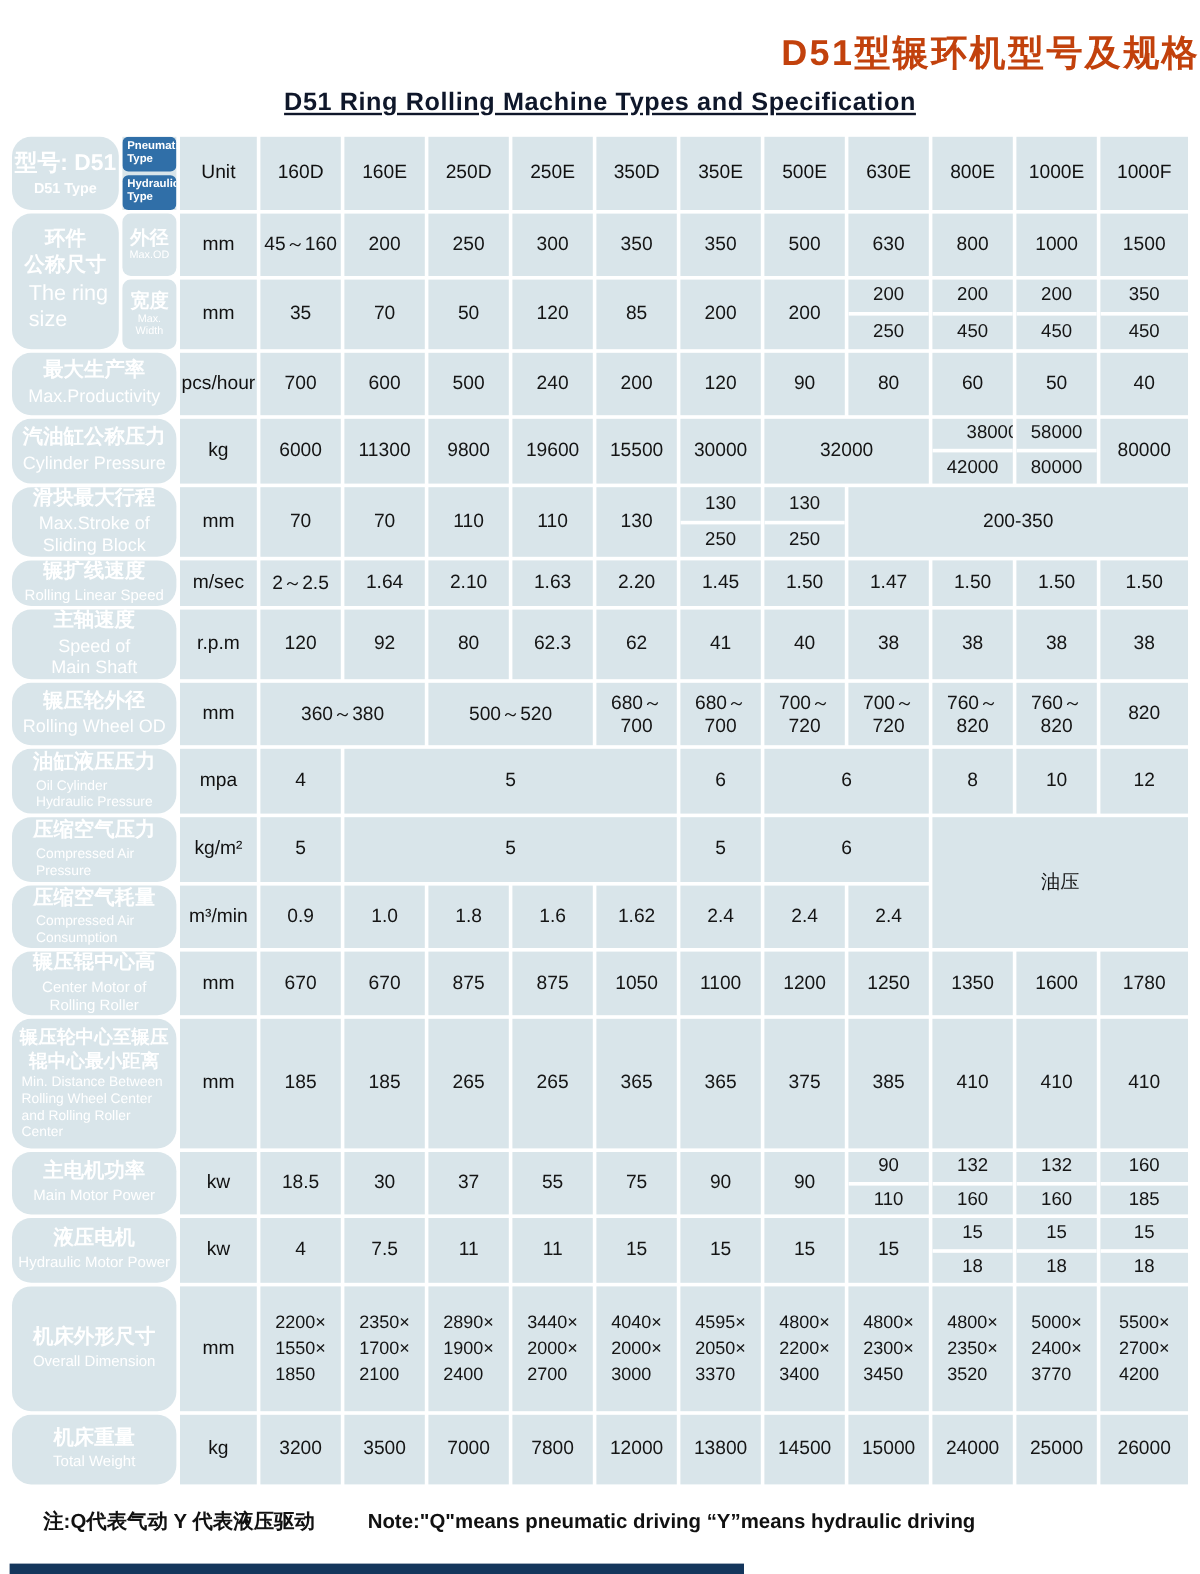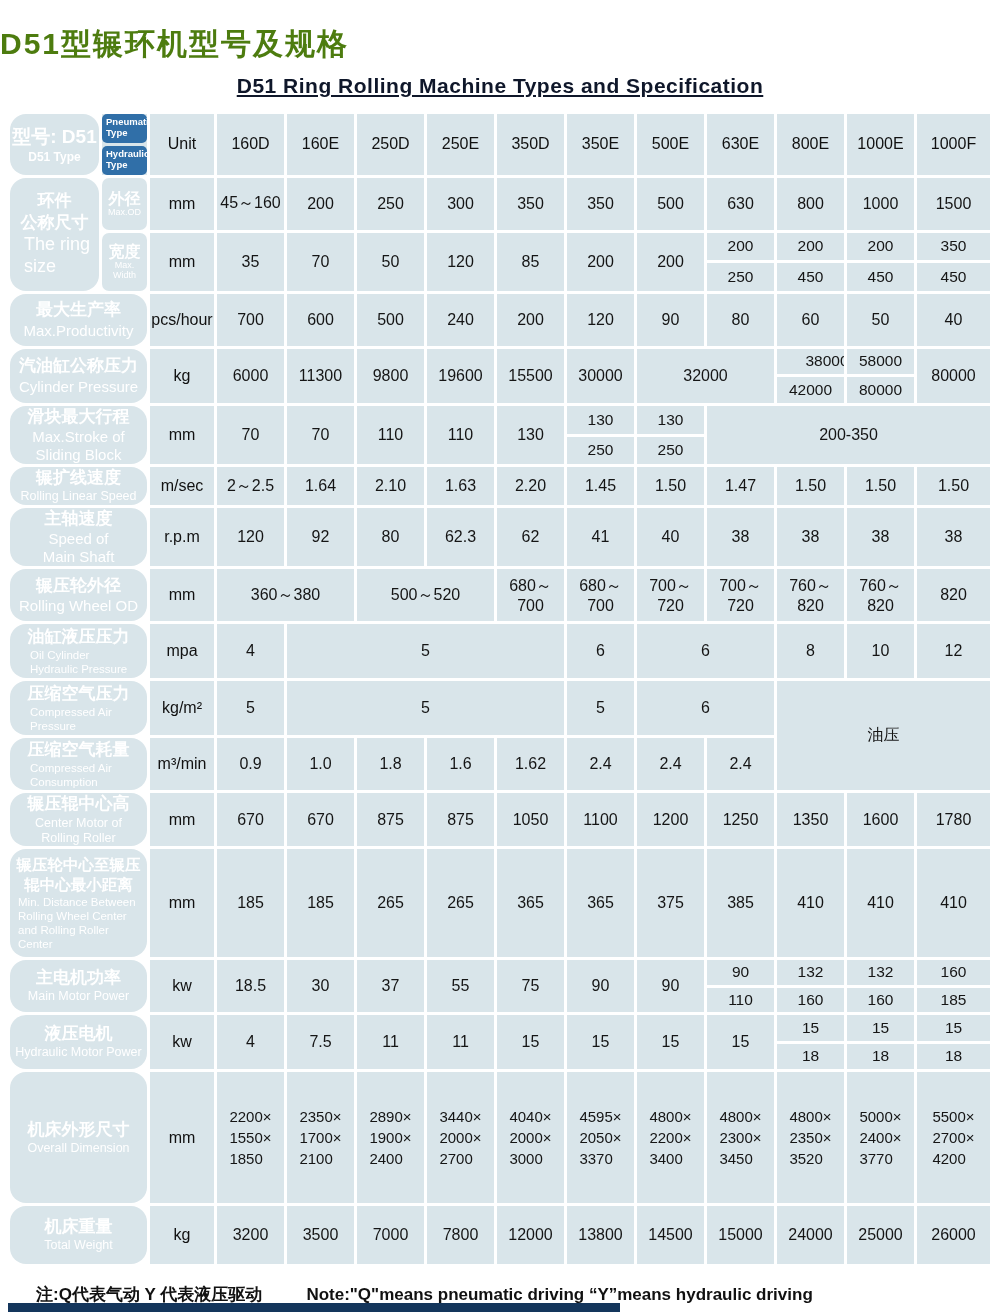--- a/index.html
+++ b/index.html
@@ -1,31 +1,31 @@
 <!DOCTYPE html>
 <html><head>
 <meta charset="utf-8">
 <style>
   html,body{margin:0;padding:0;background:#fff;font-family:"Liberation Sans",sans-serif;color:#111;}
   .page{width:1000px;height:1312px;position:relative;overflow:hidden;background:#fff;}
-  .title{text-align:left;color:#4d7c0f;font-size:30px;font-weight:bold;letter-spacing:2px;padding-top:24px;}
+  .title{text-align:right;color:#c2410c;font-size:30px;font-weight:bold;letter-spacing:2px;padding-top:24px;}
   .subtitle{text-align:center;color:#0f172a;font-size:21px;font-weight:bold;margin-top:9px;letter-spacing:0.5px;text-decoration:underline;}
   table.spec{margin:13px auto 0 auto;border-collapse:separate;border-spacing:3px;table-layout:fixed;width:986px;}
   table.spec td{background:#d9e5ea;text-align:center;vertical-align:middle;font-size:16px;padding:0;overflow:hidden;}
   td.pill{background:#306fa8;color:#fff;border-radius:16px;padding:2px 0;}
   td.subpill{background:#306fa8;color:#fff;border-radius:7px;}
   td.typecell{background:transparent;vertical-align:middle;padding:0;}
   .typebox{background:#306fa8;color:#fff;font-size:9.5px;line-height:1.15;text-align:left;padding:3px 2px 4px 4px;border-radius:5px;font-weight:bold;}
   .typebox + .typebox{margin-top:3px;}
   td.unit-head{font-size:20px;}
   td.model{font-size:16px;}
   td.unit{font-size:15px;}
   td.val{font-size:16px;color:#151515;}
   td.oilcell{font-size:17px;}
-  .zhl{font-size:17px;font-weight:bold;line-height:1.3;}
+  .zhl{font-size:17px;font-weight:bold;line-height:1.3;font-family:Liberation Mono, monospace;}
   .zh-sm{font-size:15.5px;}
   .enl{font-size:13px;line-height:1.22;}
   .en-xl{font-size:18px;}
   .en-lg{font-size:15px;}
   .en-md{font-size:12.5px;}
   .en-sm{font-size:11.5px;}
   .en-left{text-align:left;}
   .pl8{padding-left:8px;}
   .pl14{padding-left:14px;}
   .pl20{padding-left:20px;}
@@ -393,21 +393,21 @@
           </td>
           <td class="val split">
             <div class="sphalf" style="height: 25.5px;">15</div>
             <div class="sphalf" style="height: 25.5px;">18</div>
           </td>
           <td class="val split">
             <div class="sphalf" style="height: 25.5px;">15</div>
             <div class="sphalf" style="height: 25.5px;">18</div>
           </td>
         </tr>
-        <tr style="height: 131px; padding-left: 16px;">
+        <tr style="height: 104px; padding-left: 16px;">
           <td class="pill" colspan="2">
             <div class="zhl ">机床外形尺寸</div>
             <div class="enl en-md">Overall Dimension</div>
           </td>
           <td class="unit">mm</td>
           <td class="val"><div class="dblock"><div>2200×</div><div>1550×</div><div>1850</div></div></td>
           <td class="val"><div class="dblock"><div>2350×</div><div>1700×</div><div>2100</div></div></td>
           <td class="val"><div class="dblock"><div>2890×</div><div>1900×</div><div>2400</div></div></td>
           <td class="val"><div class="dblock"><div>3440×</div><div>2000×</div><div>2700</div></div></td>
           <td class="val"><div class="dblock"><div>4040×</div><div>2000×</div><div>3000</div></div></td>

